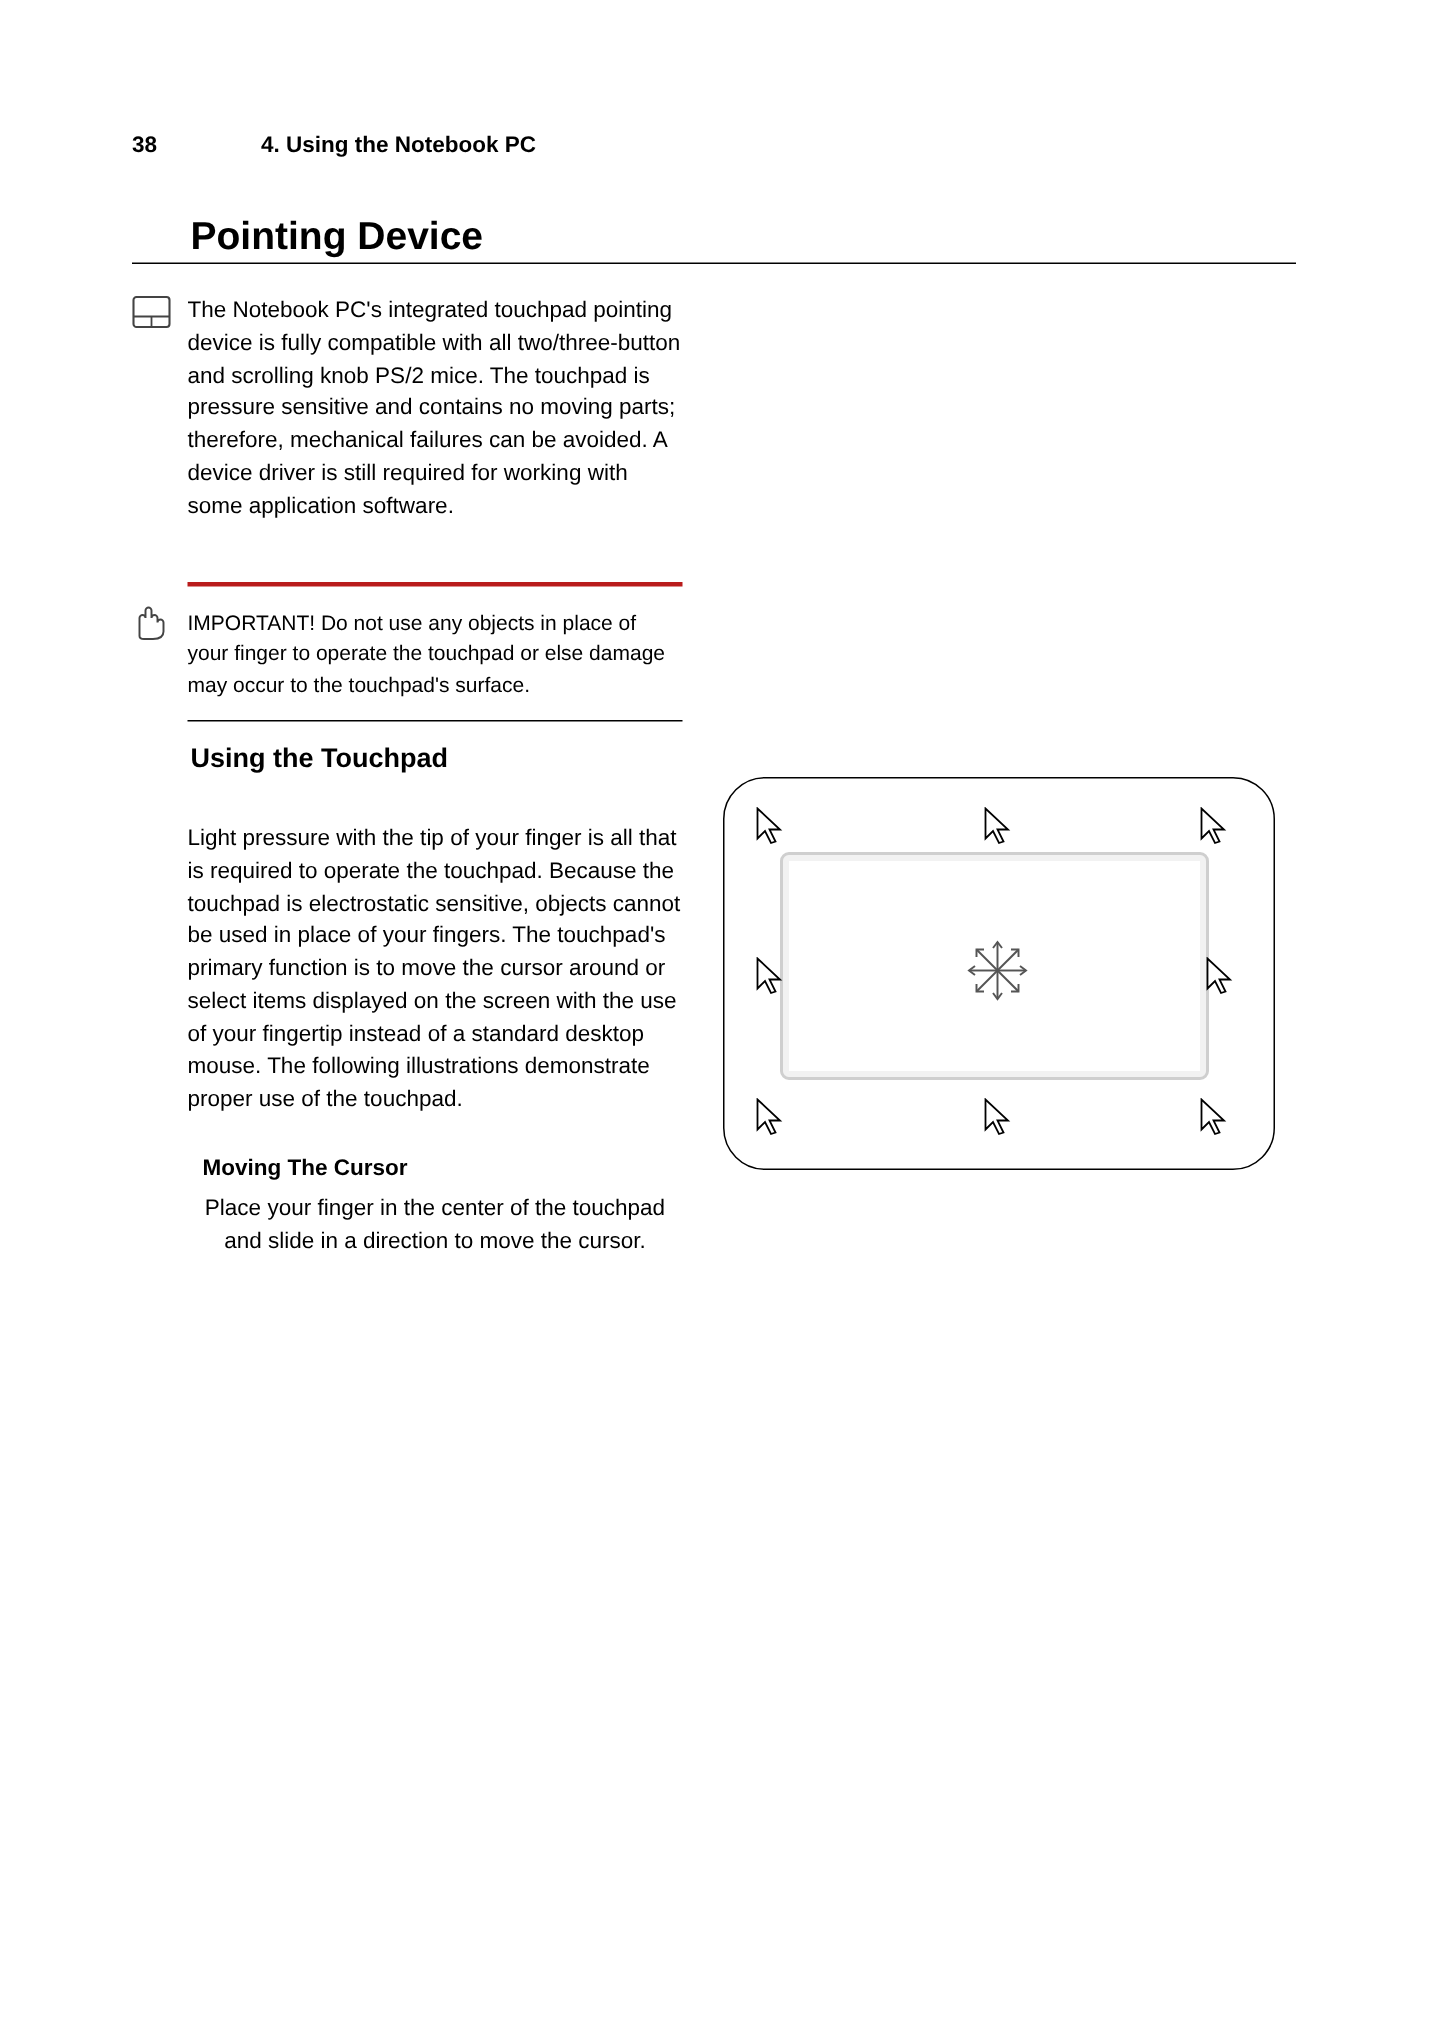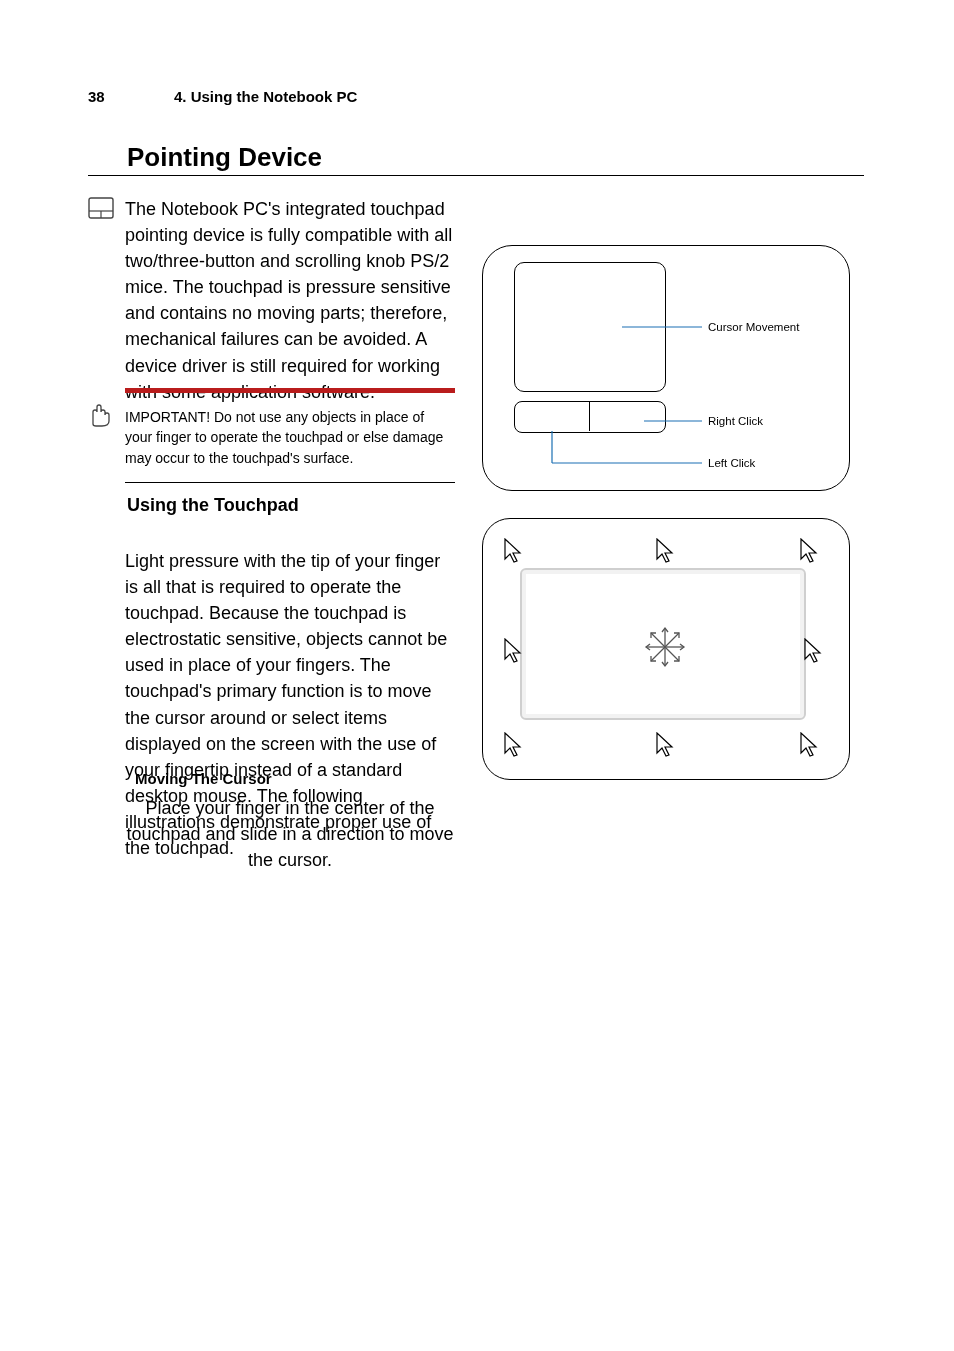--- a/index.html
+++ b/index.html
@@ -50,30 +50,30 @@
   .margin-icon {
     position: absolute;
     left: 88px;
     top: 197px;
   }
   .margin-icon svg { display:block; }
   .col-left {
     position: absolute;
     left: 125px;
     width: 330px;
-    font-size: 18px;
+    font-size: 15px;
     line-height: 1.45;
   }
   .intro { top: 196px; }
   .note-box {
     position: absolute;
     left: 125px;
     top: 388px;
     width: 330px;
-    border-top: 5px solid #b91c1c;
+    border-top: 3px solid #b91c1c;
     border-bottom: 1px solid #000;
     padding: 14px 0;
     font-size: 14px;
     line-height: 1.45;
   }
   .hand-icon {
     position: absolute;
     left: 84px;
     top: 400px;
   }
@@ -148,37 +148,20 @@
     </svg>
   </div>
   <div class="note-box">IMPORTANT! Do not use any objects in place of your finger to operate the touchpad or else damage may occur to the touchpad's surface.</div>
 
   <div style="position:absolute; left:127px; top:495px; font-size:18px; font-weight:bold;">Using the Touchpad</div>
   <div class="col-left" style="top:548px;">Light pressure with the tip of your finger is all that is required to operate the touchpad. Because the touchpad is electrostatic sensitive, objects cannot be used in place of your fingers. The touchpad's primary function is to move the cursor around or select items displayed on the screen with the use of your fingertip instead of a standard desktop mouse. The following illustrations demonstrate proper use of the touchpad.</div>
 
   <div style="position:absolute; left:135px; top:770px; font-size:15px; font-weight:bold;">Moving The Cursor</div>
   <div class="col-left" style="top:795px;text-align:center;">Place your finger in the center of the touchpad and slide in a direction to move the cursor.</div>
 
-  <div class="fig1">
-    <div class="fig1-outer"></div>
-    <div class="fig1-pad"></div>
-    <div class="fig1-btns"></div>
-    <div class="fig1-btnsep"></div>
-    <svg width="366" height="244" style="position:absolute;left:0;top:0;">
-      <line x1="140" y1="82" x2="220" y2="82" class="lead-line"></line>
-      <text x="226" y="86" class="lead-text">Cursor Movement</text>
-
-      <line x1="162" y1="176" x2="220" y2="176" class="lead-line"></line>
-      <text x="226" y="180" class="lead-text">Right Click</text>
-
-      <line x1="70" y1="186" x2="70" y2="218" class="lead-line"></line>
-      <line x1="70" y1="218" x2="220" y2="218" class="lead-line"></line>
-      <text x="226" y="222" class="lead-text">Left Click</text>
-    </svg>
-  </div>
 
   <div class="fig2">
     <div class="fig2-outer"></div>
     <div class="fig2-inner"></div>
 
     <svg style="position:absolute; left:158px; top:104px;" width="50" height="50">
       <g stroke="#555" stroke-width="1.3" fill="none">
         <line x1="25" y1="25" x2="25" y2="6"></line>
           <polyline points="22,10 25,6 28,10"></polyline>
         <line x1="25" y1="25" x2="25" y2="44"></line>

